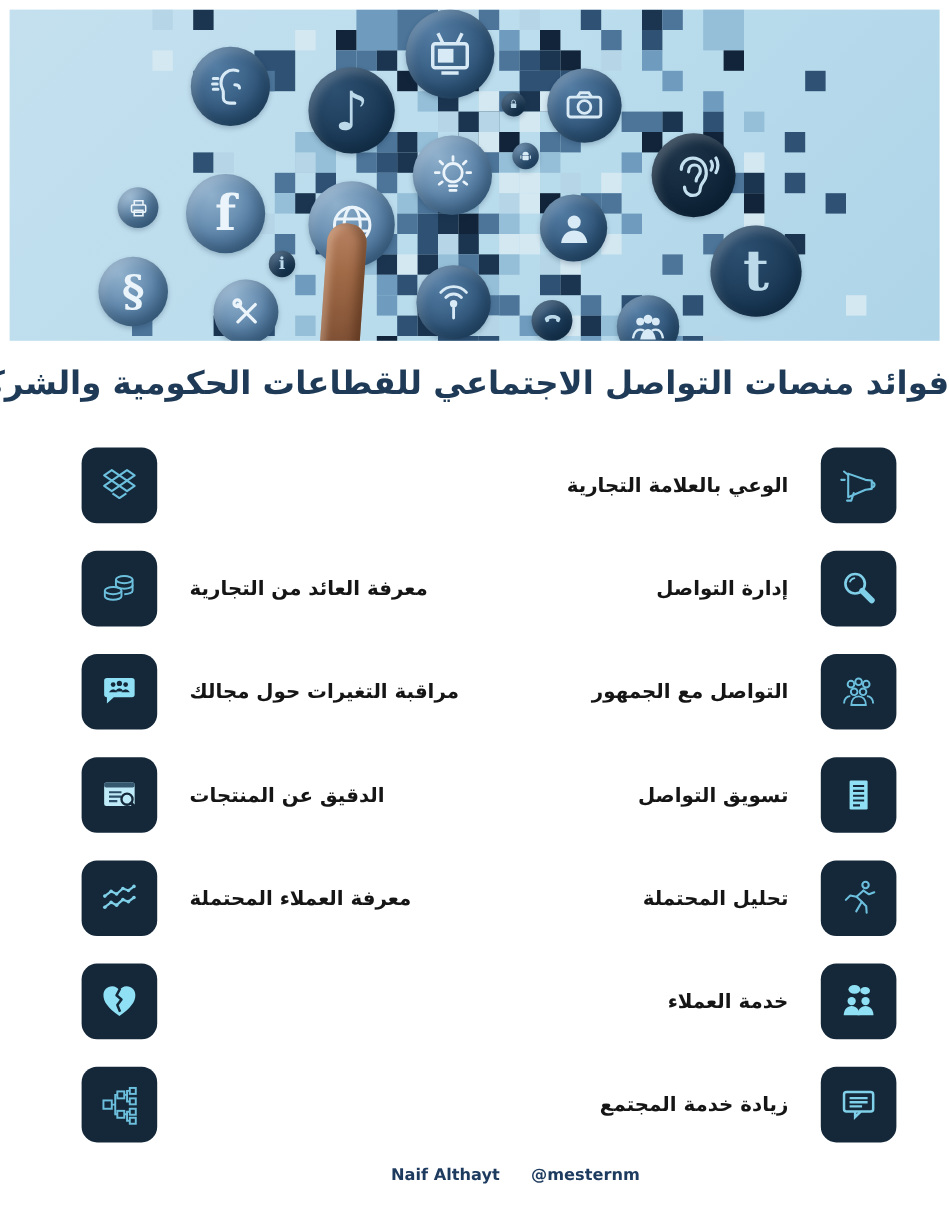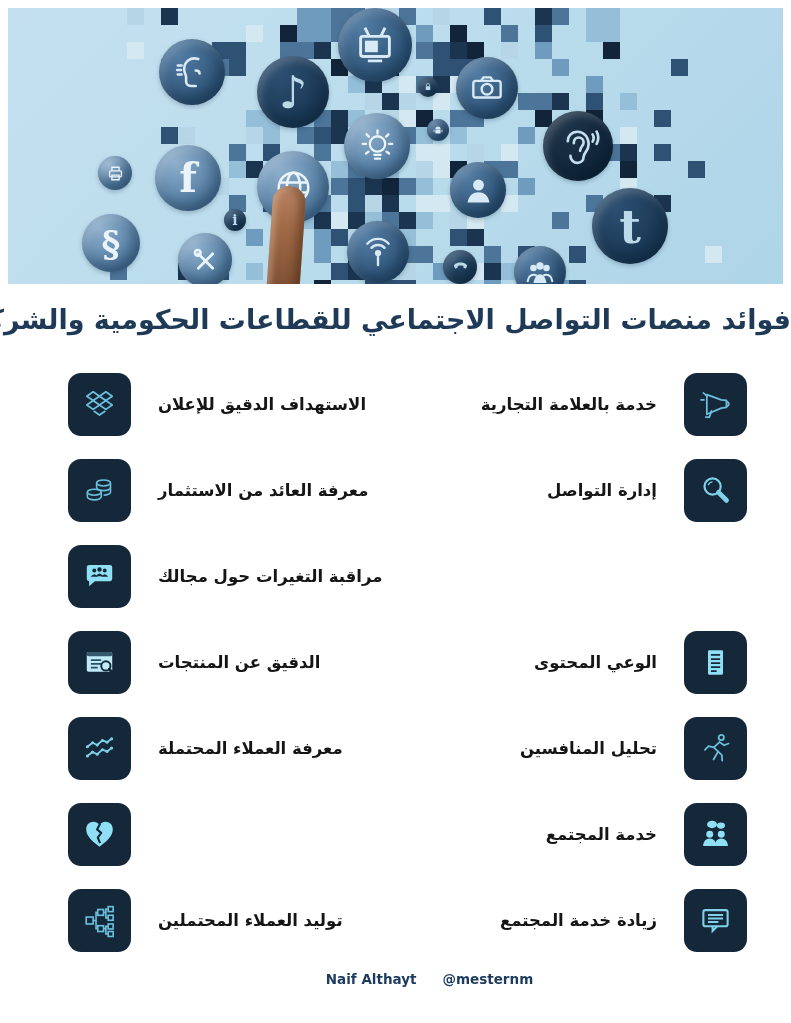--- a/index.html
+++ b/index.html
@@ -392,24 +392,23 @@
             <svg viewBox="0 0 32 32">
               <g fill="none" stroke="#6cc0de" stroke-width="1.5" stroke-linejoin="round">
 <path d="M10.5 5l5.5 3.8-5.5 3.8L5 8.8z"></path>
                 <path d="M21.5 5L27 8.8l-5.5 3.8L16 8.8z"></path>
 <path d="M10.5 12.6l5.5 3.8-5.5 3.8L5 16.4z"></path>
                 <path d="M21.5 12.6l5.5 3.8-5.5 3.8L16 16.4z"></path>
 <path d="M11 21.7l5 3.4 5-3.4"></path>
               </g>
             </svg>
           </div>
-          <div class="label" dir="rtl">الاستهداف الدقيق للإعلان</div>
         </div>
         <div class="cell right">
-          <div class="label" dir="rtl">خدمة بالعلامة التجارية</div>
+          <div class="label" dir="rtl">الوعي بالعلامة التجارية</div>
           <div class="tile">
             <svg viewBox="0 0 32 32">
               <g fill="none" stroke="#6cc0de" stroke-width="1.5" stroke-linecap="round" stroke-linejoin="round">
 <path d="M25.5 12.5v6l-4.5.6L8.5 24.5v-17L21 12z"></path>
 <path d="M25.5 13.5c1.2.3 2 1.2 2 2s-.8 1.7-2 2"></path>
 <path d="M12.5 21.5l-1.8 5.5h-3"></path>
 <path d="M8.5 8.5l-3-2.5M6 12H3.5"></path>
               </g>
             </svg>
           </div>
@@ -421,21 +420,21 @@
             <svg viewBox="0 0 32 32">
               <g fill="none" stroke="#6cc0de" stroke-width="1.4">
 <ellipse cx="19.5" cy="9.5" rx="6" ry="2.6"></ellipse>
 <path d="M13.5 9.5v4c0 1.4 2.7 2.6 6 2.6s6-1.2 6-2.6v-4"></path>
 <path d="M25.5 13.3v4.2c0 1.4-2.7 2.6-6 2.6"></path>
 <ellipse cx="11.5" cy="17.5" rx="6" ry="2.6"></ellipse>
 <path d="M5.5 17.5v4c0 1.4 2.7 2.6 6 2.6s6-1.2 6-2.6v-4"></path>
               </g>
             </svg>
           </div>
-          <div class="label" dir="rtl">معرفة العائد من الاستثمار</div>
+          <div class="label" dir="rtl">معرفة العائد من التجارية</div>
         </div>
         <div class="cell right">
           <div class="label" dir="rtl">إدارة التواصل</div>
           <div class="tile">
             <svg viewBox="0 0 32 32">
               <circle cx="13.5" cy="12.5" r="7" fill="none" stroke="#7fd0e8" stroke-width="1.9"></circle>
 <path d="M9.8 11a4.3 4.3 0 0 1 3.2-2.5" stroke="#7fd0e8" stroke-width="1.2" fill="none" stroke-linecap="round"></path>
 <path d="M18.6 17.6l6.9 6.9" stroke="#7fd0e8" stroke-width="4.2" stroke-linecap="round"></path>
             </svg>
           </div>
@@ -451,38 +450,54 @@
                 <circle cx="16" cy="10" r="1.9"></circle>
                 <circle cx="20.5" cy="10.8" r="1.7"></circle>
 <path d="M8.4 16.3q3.1-4.4 6.2 0z"></path>
                 <path d="M12.9 15.8q3.1-4.8 6.2 0z"></path>
                 <path d="M17.4 16.3q3.1-4.4 6.2 0z"></path>
               </g>
             </svg>
           </div>
           <div class="label" dir="rtl">مراقبة التغيرات حول مجالك</div>
         </div>
+        <div class="cell right">
+          <div class="label" dir="rtl">التواصل مع الجمهور</div>
+          <div class="tile">
+            <svg viewBox="0 0 32 32">
+              <g fill="none" stroke="#6cc0de" stroke-width="1.4">
+<circle cx="10.5" cy="10.5" r="2.4"></circle>
+                <circle cx="16" cy="8.8" r="2.4"></circle>
+                <circle cx="21.5" cy="10.5" r="2.4"></circle>
+<circle cx="12.8" cy="16" r="2.4"></circle>
+                <circle cx="19.2" cy="16" r="2.4"></circle>
+<path d="M5.5 24.5c0-3.2 2-5.4 4.5-5.4M26.5 24.5c0-3.2-2-5.4-4.5-5.4"></path>
+<path d="M10.8 25.5c0-3.8 2.2-6.2 5.2-6.2s5.2 2.4 5.2 6.2z"></path>
+              </g>
+            </svg>
+          </div>
+        </div>
       </div>
       <div class="row">
         <div class="cell left">
           <div class="tile">
             <svg viewBox="0 0 32 32">
               <rect x="5" y="7" width="22" height="17" rx="1.5" fill="#bfeaf7"></rect>
 <rect x="5" y="7" width="22" height="3.6" rx="1.5" fill="#35586f"></rect>
 <g stroke="#2b4f68" stroke-width="1.5">
                 <path d="M8.5 14h9M8.5 17.2h9M8.5 20.4h6"></path>
               </g>
 <circle cx="21.5" cy="19" r="4" fill="#bfeaf7" stroke="#142839" stroke-width="1.7"></circle>
 <path d="M24.4 21.9l3.4 3.4" stroke="#142839" stroke-width="2.4" stroke-linecap="round"></path>
             </svg>
           </div>
           <div class="label" dir="rtl">الدقيق عن المنتجات</div>
         </div>
         <div class="cell right">
-          <div class="label" dir="rtl">الوعي المحتوى</div>
+          <div class="label" dir="rtl">تسويق التواصل</div>
           <div class="tile">
             <svg viewBox="0 0 32 32">
               <rect x="9.5" y="5.5" width="13" height="21" rx="1" fill="#8fe0f4"></rect>
 <g stroke="#142839" stroke-width="1.5">
                 <path d="M12 9.5h8M12 13h8M12 16.5h8M12 20h8M12 23.5h5"></path>
               </g>
             </svg>
           </div>
         </div>
       </div>
@@ -506,21 +521,21 @@
                 <circle cx="14" cy="21" r="1.3"></circle>
                 <circle cx="18.5" cy="17" r="1.3"></circle>
                 <circle cx="22.5" cy="18.5" r="1.3"></circle>
                 <circle cx="26.5" cy="15.5" r="1.3"></circle>
               </g>
             </svg>
           </div>
           <div class="label" dir="rtl">معرفة العملاء المحتملة</div>
         </div>
         <div class="cell right">
-          <div class="label" dir="rtl">تحليل المنافسين</div>
+          <div class="label" dir="rtl">تحليل المحتملة</div>
           <div class="tile">
             <svg viewBox="0 0 32 32">
               <g fill="none" stroke="#6cc0de" stroke-width="1.5" stroke-linecap="round" stroke-linejoin="round">
 <circle cx="21" cy="6.5" r="2.3"></circle>
 <path d="M19.5 10.5l-5 4.5 3.8 3.6-4 6.9"></path>
 <path d="M14.5 15l-4.5-1-3.2 3.2"></path>
 <path d="M19.5 10.5l4 2.7 3.8-1.5"></path>
 <path d="M18.3 18.6l3.2 3.2.3 4.7"></path>
               </g>
             </svg>
@@ -530,21 +545,21 @@
       <div class="row">
         <div class="cell left">
           <div class="tile">
             <svg viewBox="0 0 32 32">
               <path d="M16 26.5C7.5 20.5 4.5 16 4.5 11.5 4.5 7.5 7.3 5 10.8 5c2.3 0 4.2 1.3 5.2 3 1-1.7 2.9-3 5.2-3 3.5 0 6.3 2.5 6.3 6.5 0 4.5-3 9-11.5 15z" fill="#8fe0f4"></path>
 <path d="M16.5 6.8l-2.6 4.8 3.6 3-3 4 2 4.8" fill="none" stroke="#142839" stroke-width="1.8" stroke-linejoin="round"></path>
             </svg>
           </div>
         </div>
         <div class="cell right">
-          <div class="label" dir="rtl">خدمة المجتمع</div>
+          <div class="label" dir="rtl">خدمة العملاء</div>
           <div class="tile">
             <svg viewBox="0 0 32 32">
               <g fill="#8fe0f4">
 <ellipse cx="13" cy="7.3" rx="4.3" ry="3.2"></ellipse>
                 <ellipse cx="20.7" cy="8.3" rx="3.5" ry="2.7"></ellipse>
 <circle cx="11" cy="15.8" r="3"></circle>
                 <circle cx="21" cy="15.8" r="3"></circle>
 <path d="M5.3 26c0-4 2.5-6.6 5.7-6.6s5.7 2.6 5.7 6.6z"></path>
 <path d="M15.3 26c0-4 2.5-6.6 5.7-6.6s5.7 2.6 5.7 6.6z"></path>
               </g>
@@ -561,21 +576,20 @@
 <rect x="14.5" y="6.5" width="5" height="5"></rect>
                 <rect x="14.5" y="20.5" width="5" height="5"></rect>
 <rect x="23.5" y="4" width="4.3" height="4.3"></rect>
                 <rect x="23.5" y="11.5" width="4.3" height="4.3"></rect>
                 <rect x="23.5" y="19" width="4.3" height="4.3"></rect>
                 <rect x="23.5" y="25.5" width="4.3" height="4.3"></rect>
 <path d="M10.5 16h2.5v-7h1.5M13 16v7h1.5M19.5 9h2v-2.9h2M19.5 9h2v4.7h2M19.5 23h2v-1.9h2M19.5 23h2v4.6h2"></path>
               </g>
             </svg>
           </div>
-          <div class="label" dir="rtl">توليد العملاء المحتملين</div>
         </div>
         <div class="cell right">
           <div class="label" dir="rtl">زيادة خدمة المجتمع</div>
           <div class="tile">
             <svg viewBox="0 0 32 32">
               <g fill="none" stroke="#7fd0e8" stroke-width="1.8">
 <rect x="5.5" y="7" width="21" height="14" rx="1.8"></rect>
 <path d="M13.5 21v4l4-4"></path>
               </g>
 <g stroke="#7fd0e8" stroke-width="1.7">

